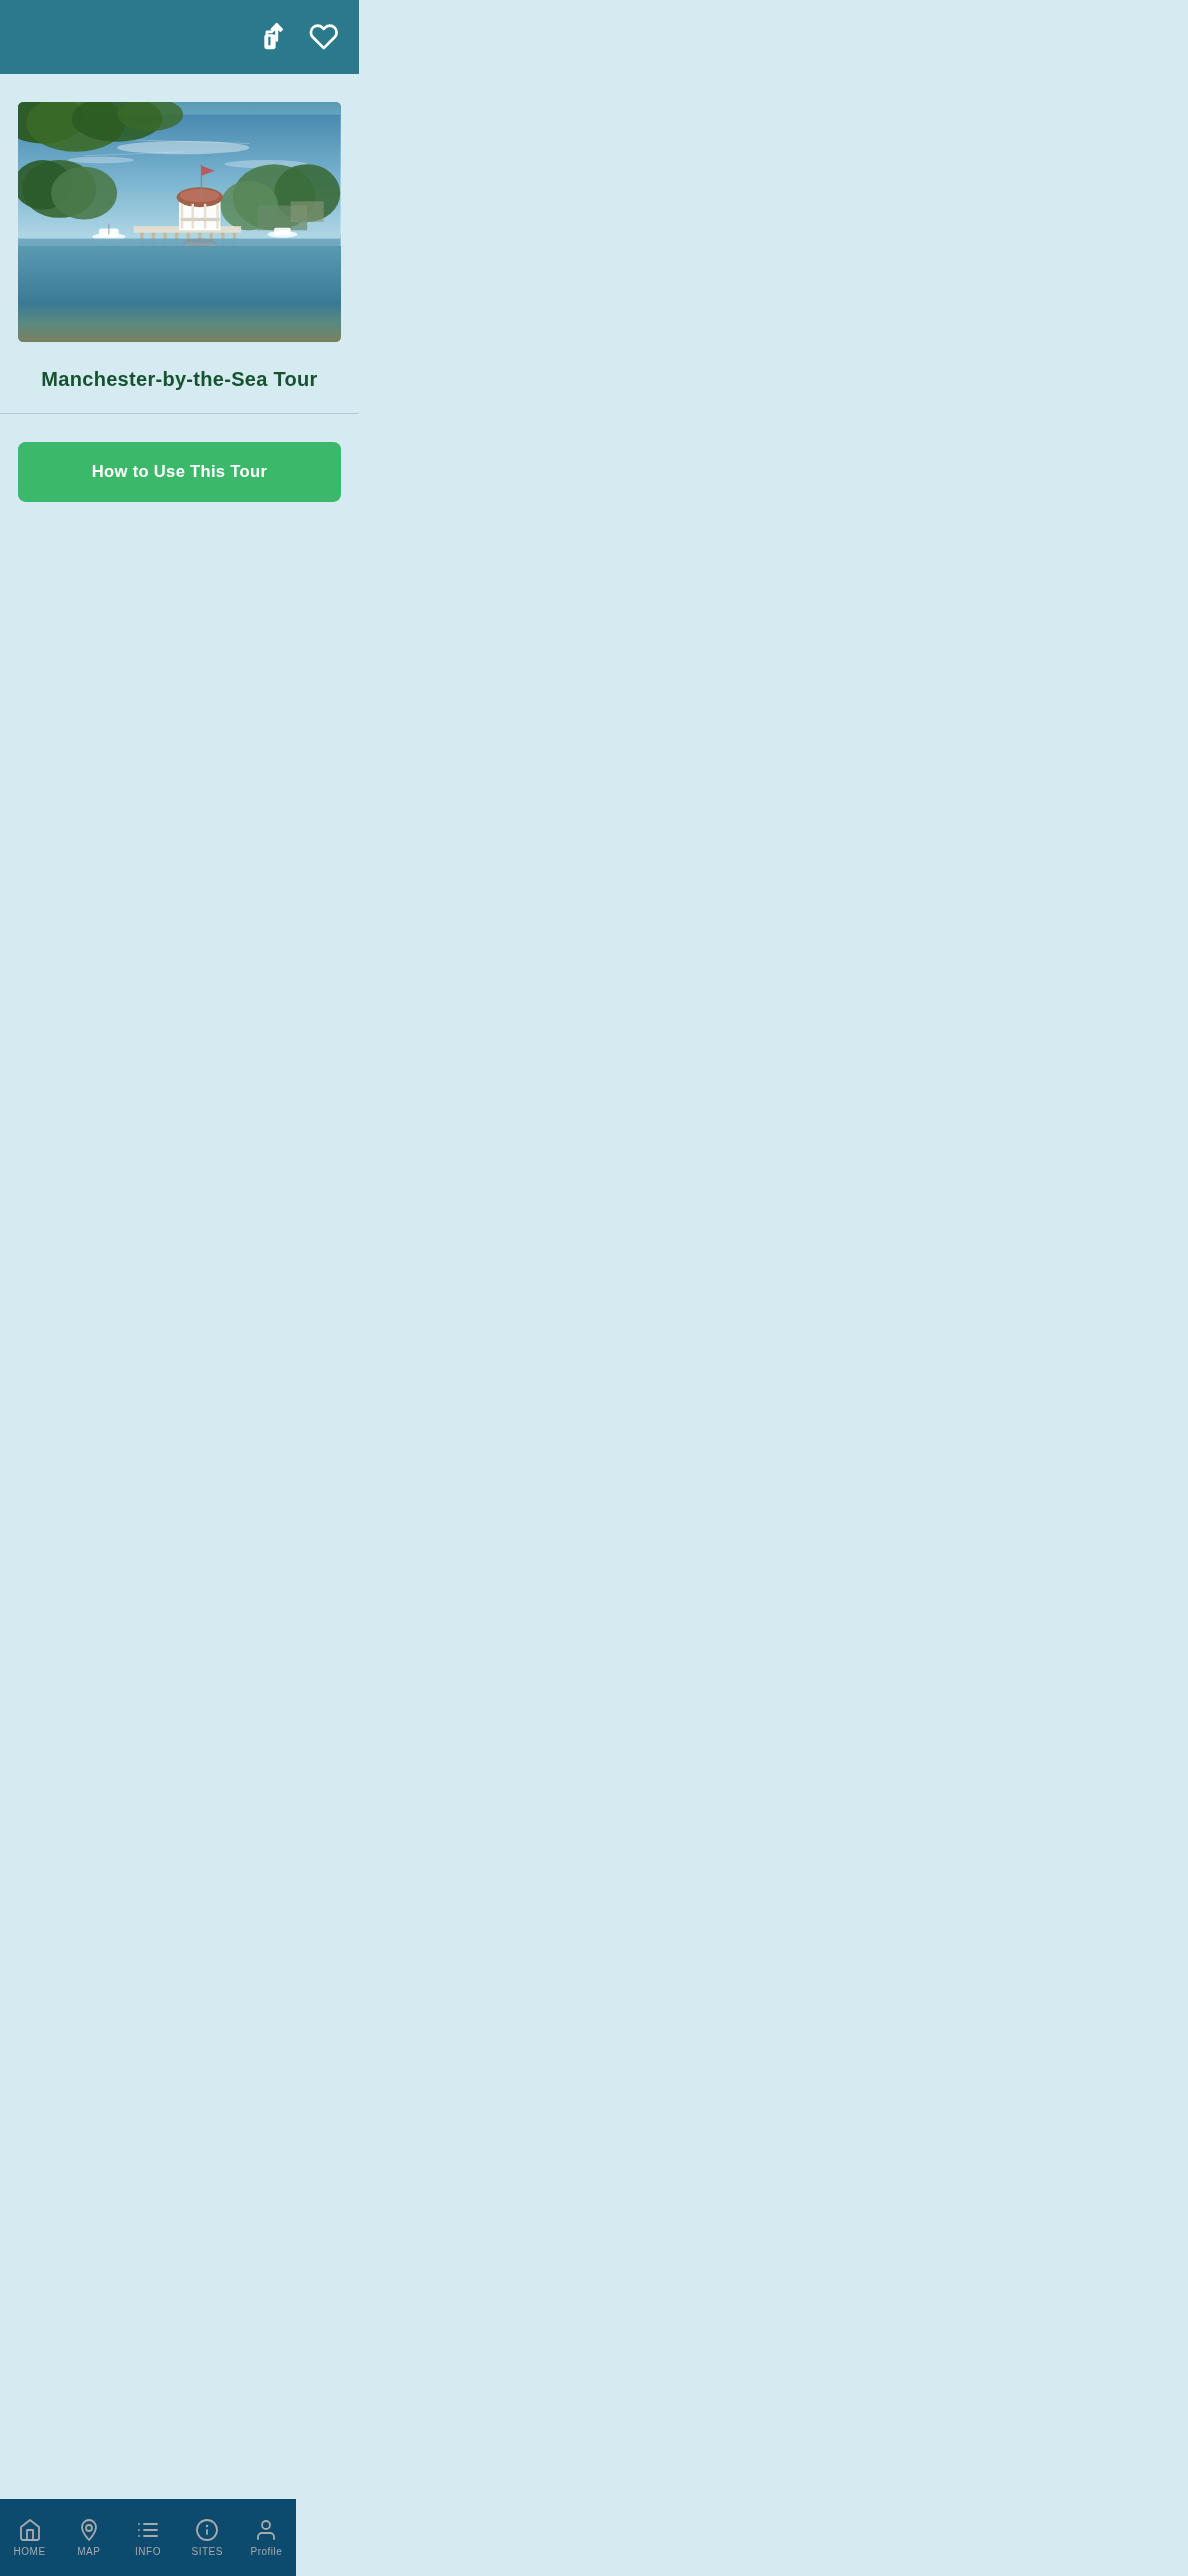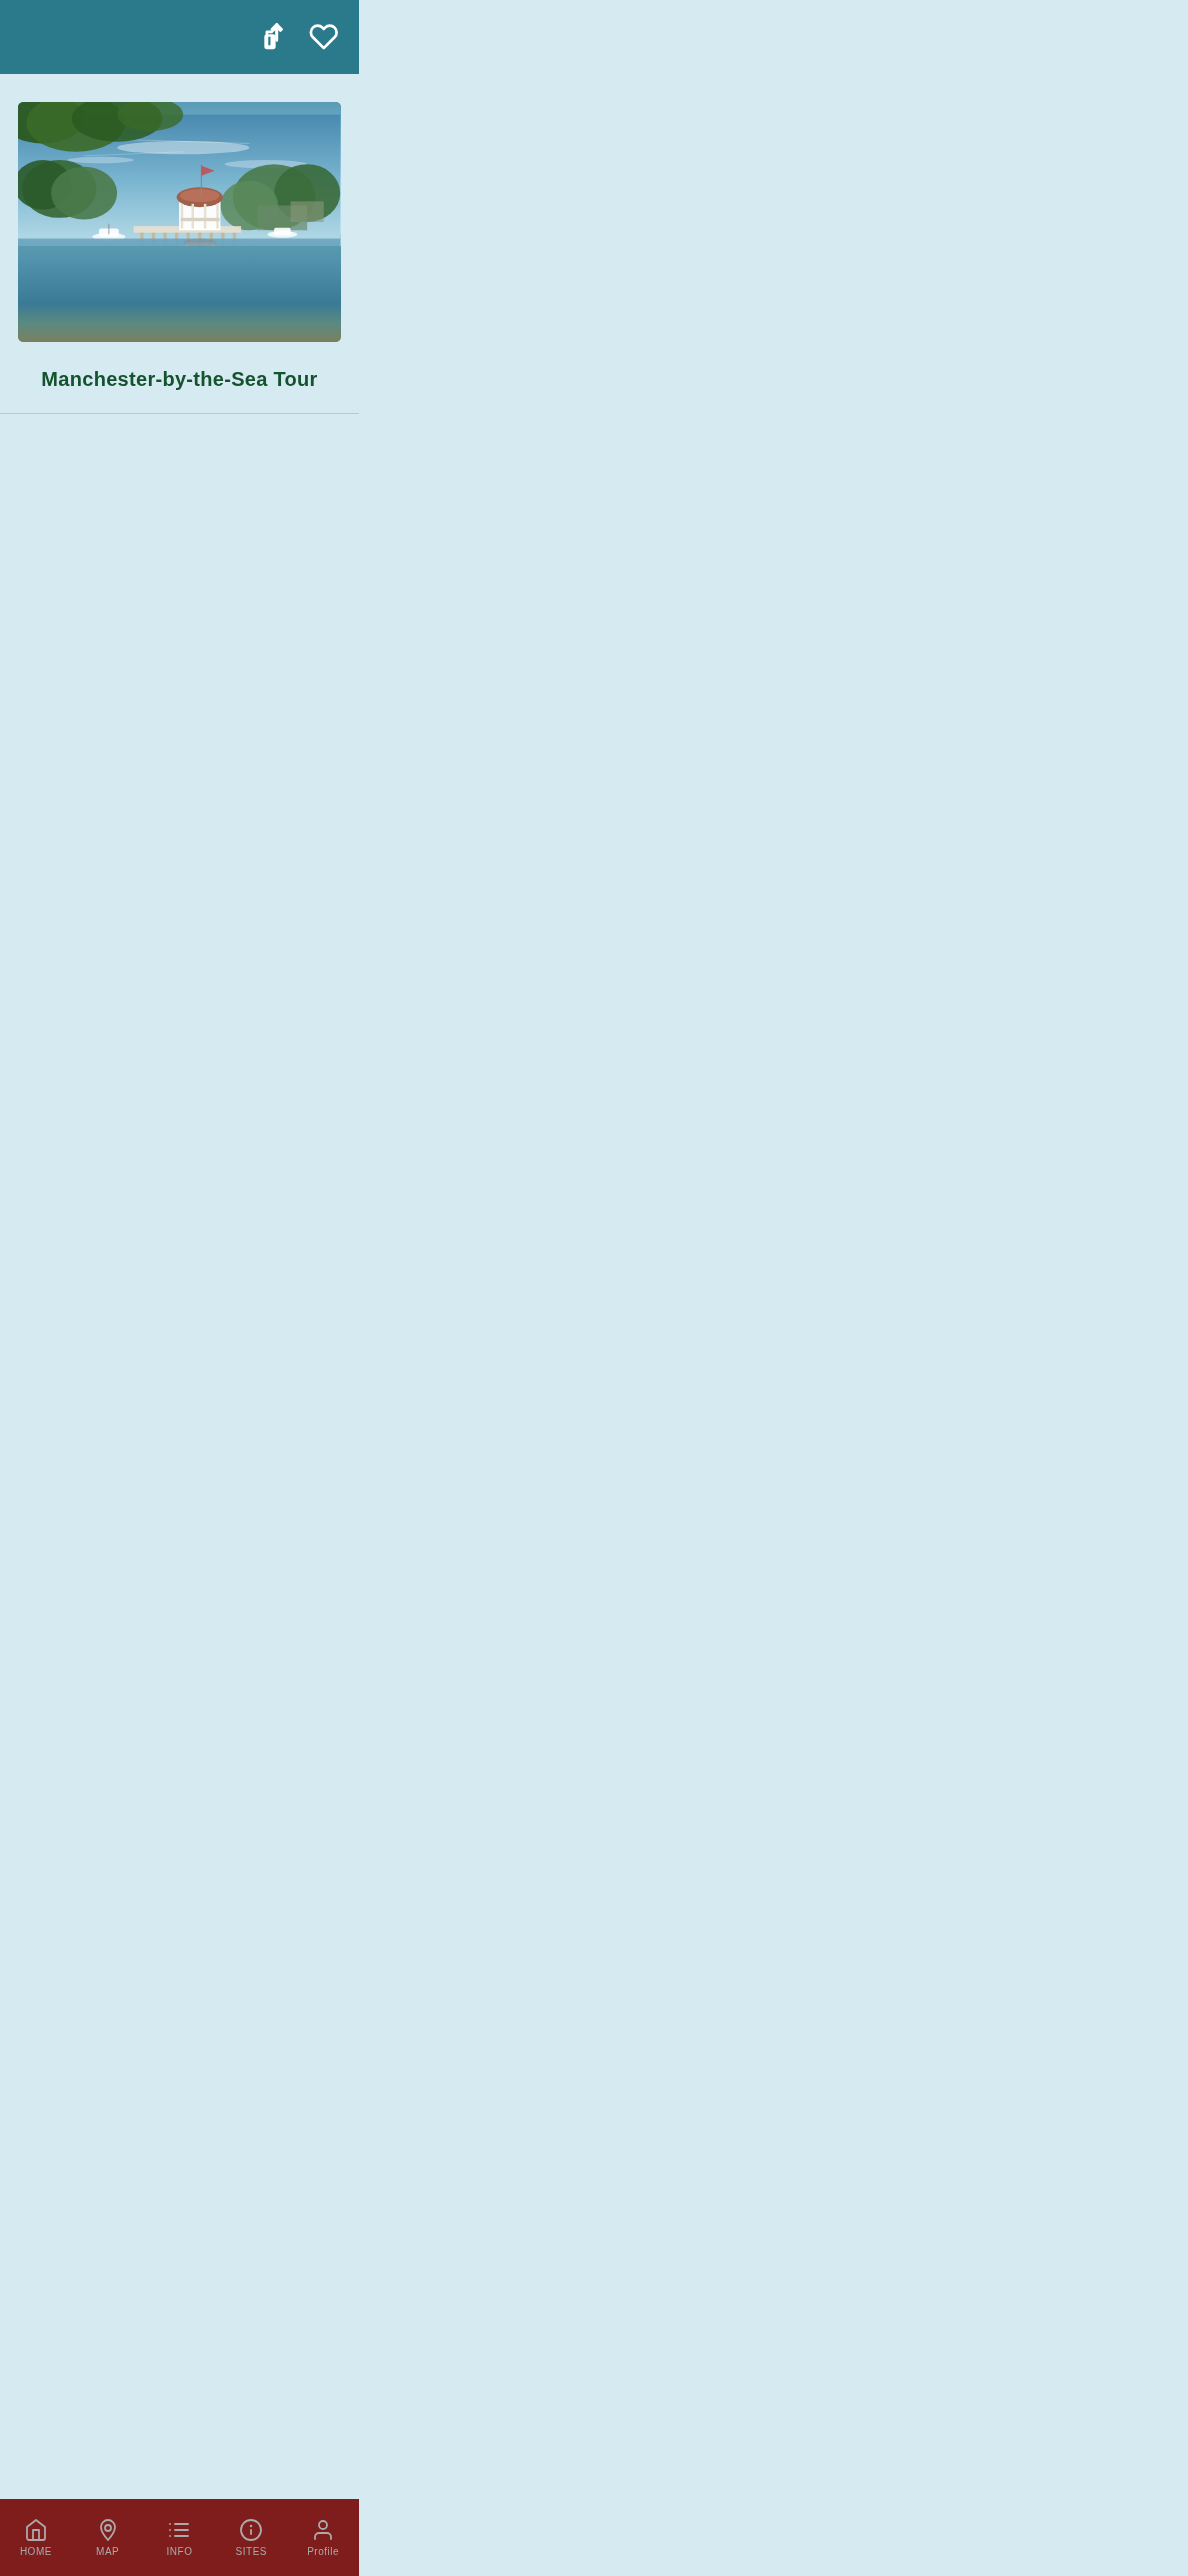--- a/index.html
+++ b/index.html
@@ -152,23 +152,23 @@
       cursor: pointer;
       margin-bottom: 13px;
       letter-spacing: 0.3px;
     }
 
     
     .bottom-nav {
       position: fixed;
       bottom: 0;
       left: 0;
-      width: 359px;
+      width: 296px;
       height: 77px;
-      background-color: #7f1d1d;
+      background-color: #0c4a6e;
       display: flex;
       align-items: center;
       justify-content: space-around;
       padding: 0 0 9.2px;
     }
 
     .nav-item {
       display: flex;
       flex-direction: column;
       align-items: center;
@@ -339,20 +339,21 @@
         <ellipse cx="120" cy="242" rx="18" ry="8" fill="#8a7860" opacity="0.5"></ellipse>
       </svg>
     </div>
   </div>
 
   <h1 class="tour-title">Manchester-by-the-Sea Tour</h1>
 
   <div class="divider"></div>
 
   <div class="button-section">
+    <button class="btn-green">How to Use This Tour</button>
   </div>
 
 </main>
 
 <div class="bottom-spacer"></div>
 
 <nav class="bottom-nav">
 
   <div class="nav-item">
     <div class="nav-icon">

